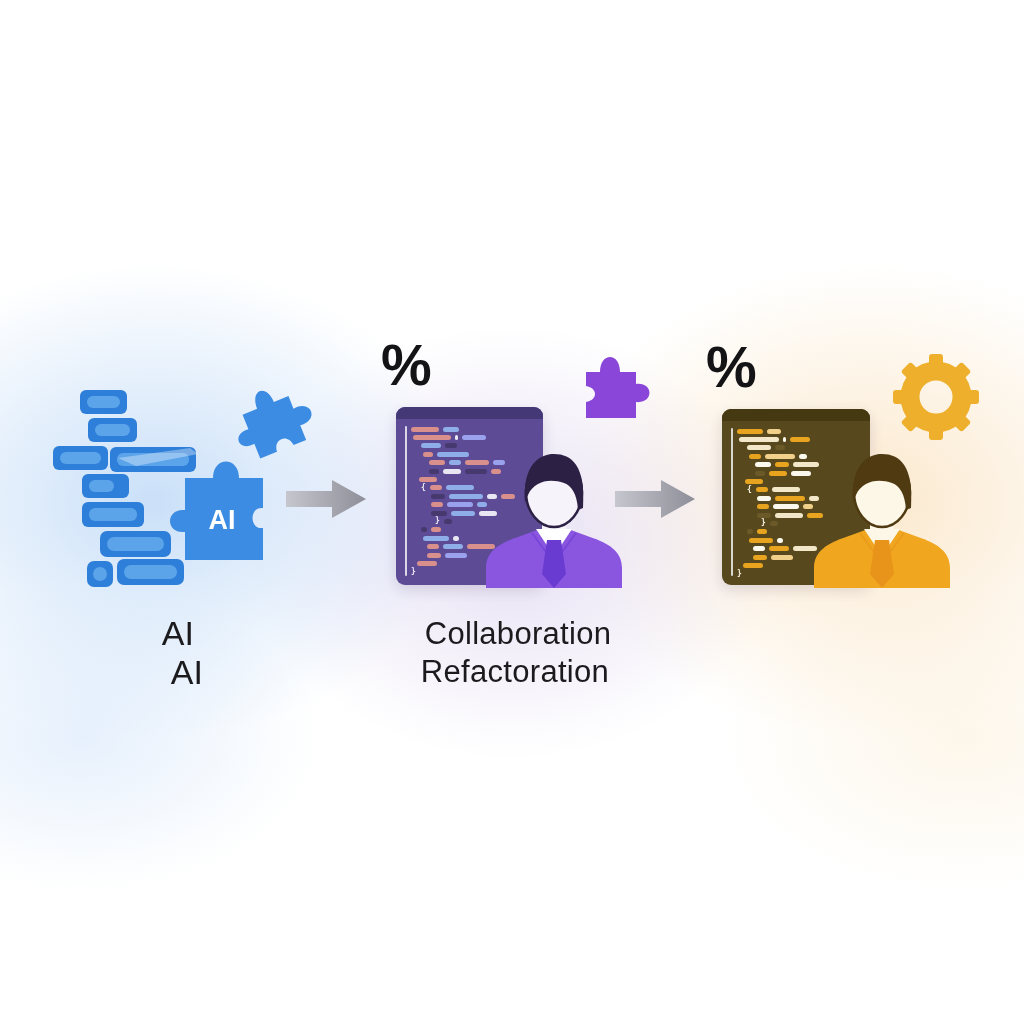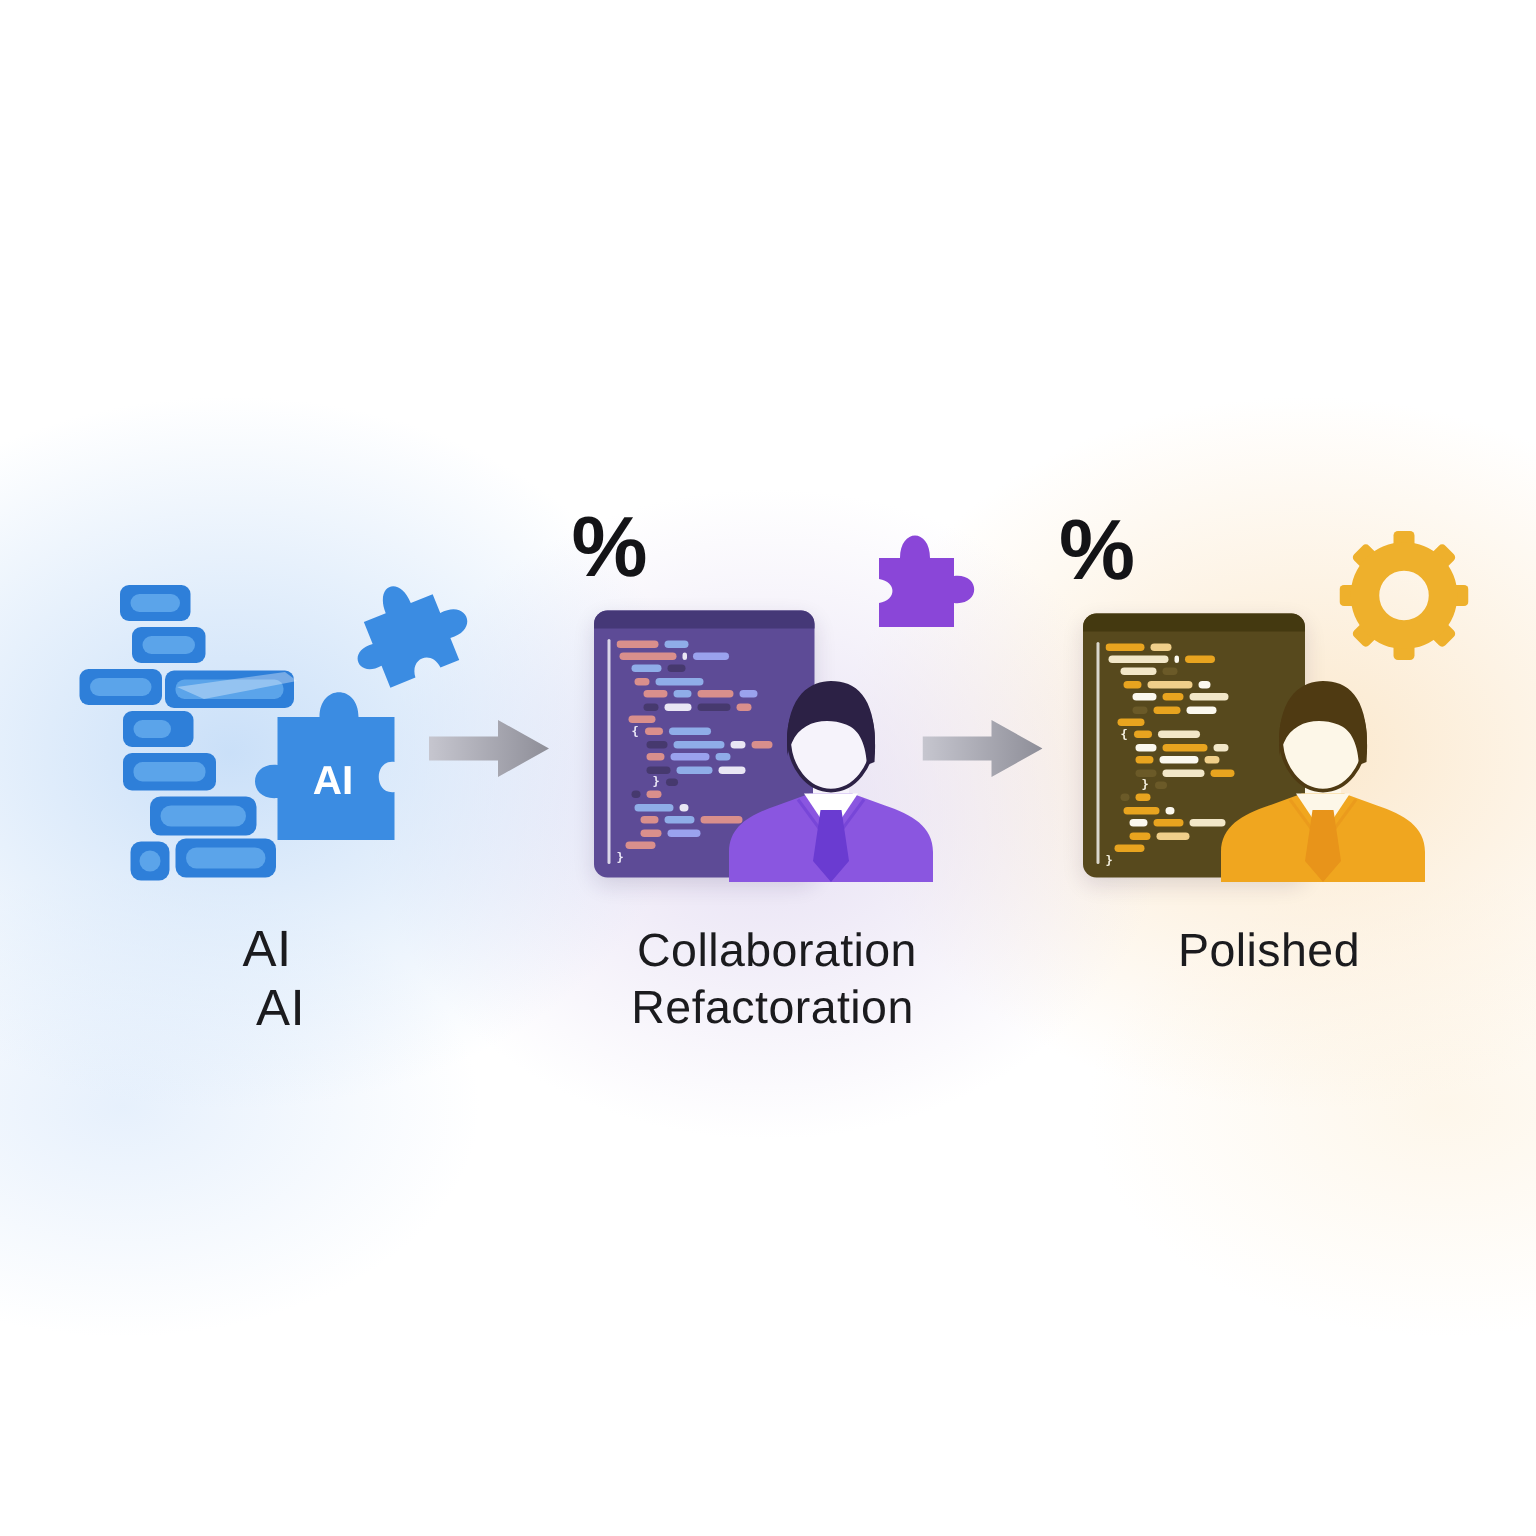--- a/index.html
+++ b/index.html
@@ -354,15 +354,14 @@
       <rect x="36" y="0" width="14" height="16" rx="3" transform="rotate(90 43 43)"></rect>
       <rect x="36" y="0" width="14" height="16" rx="3" transform="rotate(135 43 43)"></rect>
       <rect x="36" y="0" width="14" height="16" rx="3" transform="rotate(180 43 43)"></rect>
       <rect x="36" y="0" width="14" height="16" rx="3" transform="rotate(225 43 43)"></rect>
       <rect x="36" y="0" width="14" height="16" rx="3" transform="rotate(270 43 43)"></rect>
       <rect x="36" y="0" width="14" height="16" rx="3" transform="rotate(315 43 43)"></rect>
     </g>
     <circle cx="43" cy="43" r="26" fill="none" stroke="var(--gear-gold)" stroke-width="19"></circle>
   </svg>
 
-  <div id="lbl-pro1" class="stage-label">Polished</div>
 
 </div>
 
 </body></html>

